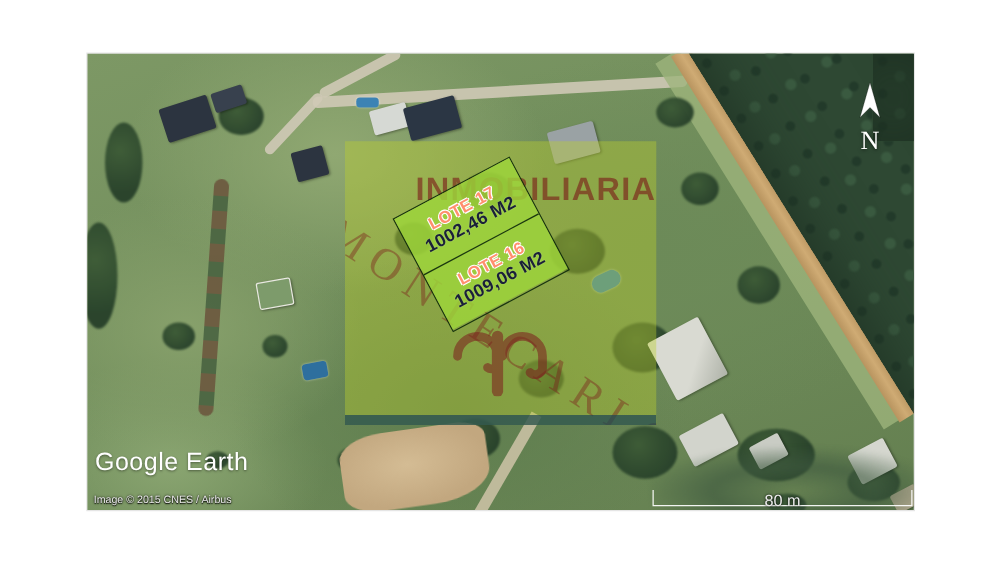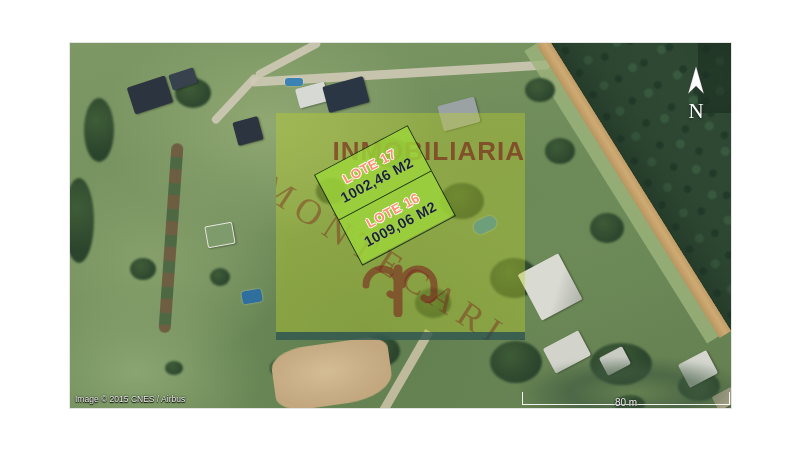--- a/index.html
+++ b/index.html
@@ -51,21 +51,21 @@
   .lotarea{font-weight:700;font-size:14.5px;color:#1a2038;letter-spacing:.3px;
     text-shadow:0 0 1px rgba(255,255,255,.4);}
   
   .gearth{position:absolute;left:6px;top:316px;color:#ffffff;font-size:20px;font-weight:500;
     letter-spacing:.4px;text-shadow:0 1px 2px rgba(0,0,0,.45);z-index:6;}
   .attrib{position:absolute;left:5px;top:351px;color:#e9e9e9;font-size:8.5px;
     text-shadow:0 0 2px #000,0 1px 1px #000;z-index:6;}
   .scalebar{position:absolute;left:452px;top:349px;width:206px;height:12px;
     border-left:1.5px solid rgba(255,255,255,.92);border-right:1.5px solid rgba(255,255,255,.92);
     border-bottom:1.5px solid rgba(255,255,255,.92);z-index:6;text-align:center;}
-  .scalebar span{color:#ececec;font-size:10px;line-height:12px;text-shadow:0 0 2px #000;}
+  .scalebar span{color:#ececec;font-size:13px;line-height:12px;text-shadow:0 0 2px #000;}
   .compass{position:absolute;left:612px;top:22px;width:28px;text-align:center;z-index:6;}
   .compass .nlab{font-family:"Liberation Serif",serif;color:#ffffff;font-size:21px;
     text-shadow:0 1px 3px rgba(0,0,0,.6);margin-top:-2px;}
 </style>
 </head>
 <body>
 
 <div class="stage">
 
   <div class="sat">
@@ -145,20 +145,21 @@
         <g fill="none" stroke="#7c1d1d" stroke-linecap="round">
           <path d="M14 46 a16 16 0 0 1 32 0 l0 6 a5 5 0 0 1 -8 3" stroke-width="7"></path>
           <path d="M50 46 a16 16 0 0 1 32 0 l0 10 a6 6 0 0 1 -10 3" stroke-width="7"></path>
           <path d="M46 30 L46 74" stroke-width="9"></path>
         </g>
       </svg>
 
       <div class="tealbar"></div>
     </div>
 
+    <div class="gearth">Google Earth</div>
     <div class="attrib">Image © 2015 CNES / Airbus</div>
 
     <div class="scalebar">
       <span>80 m</span>
     </div>
 
     <div class="compass">
       <svg width="28" height="32" viewBox="0 0 28 32">
         <polygon points="14,1 22,29 14,21 6,29" fill="#ffffff" stroke="rgba(0,0,0,0.35)" stroke-width="0.6"></polygon>
       </svg>

